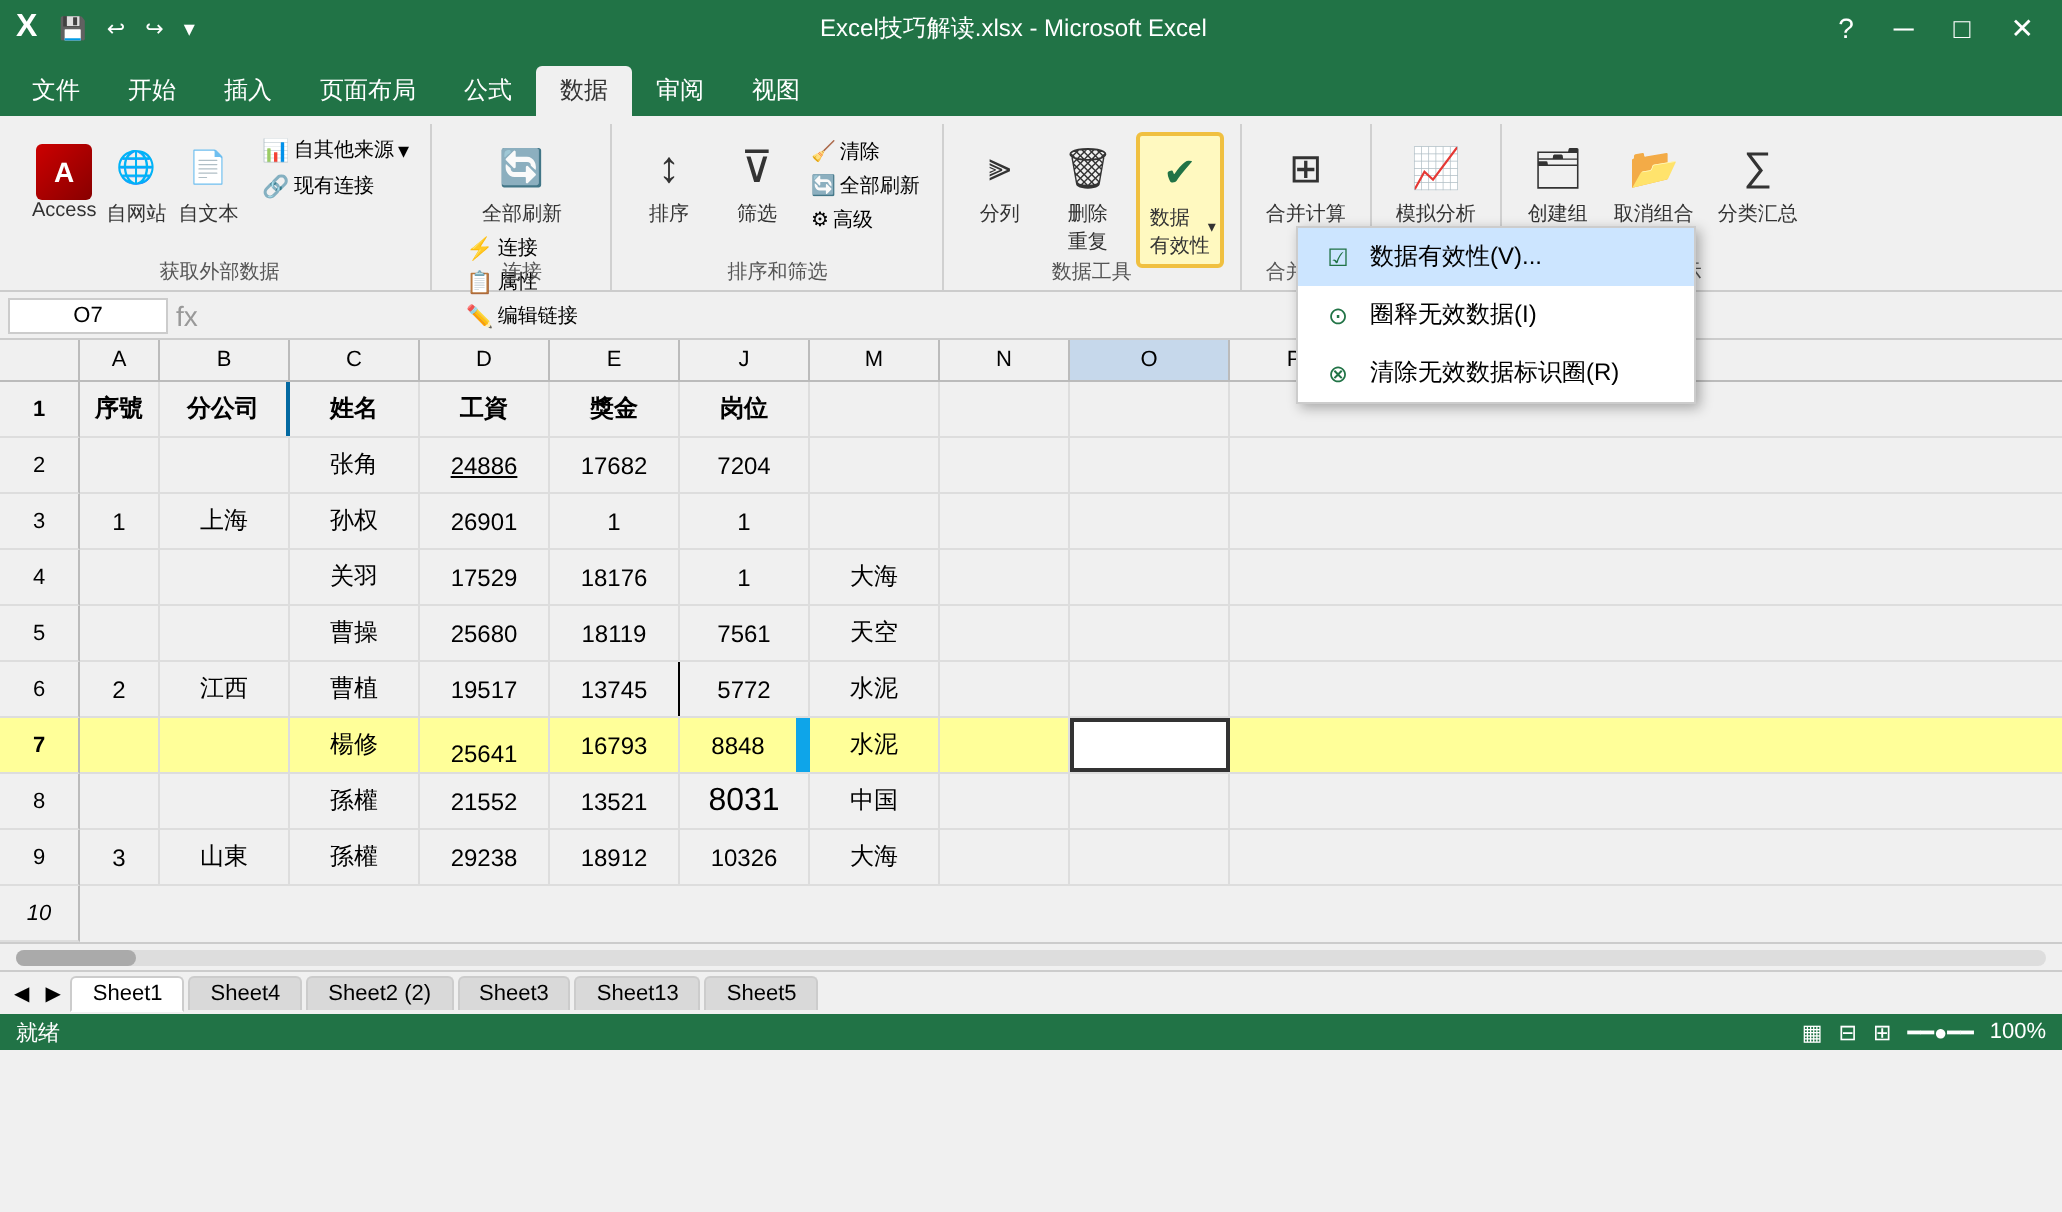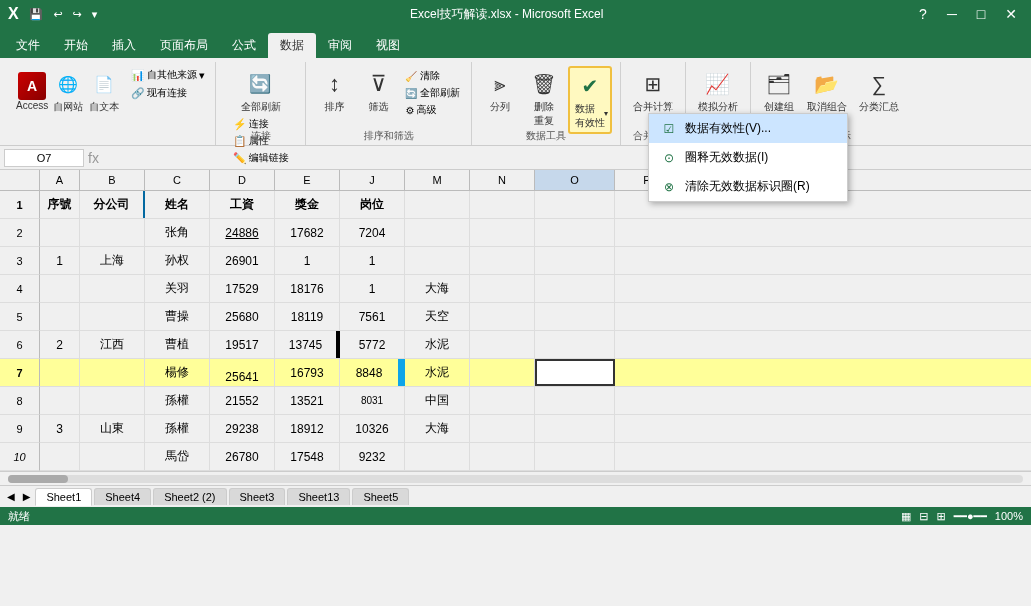--- a/index.html
+++ b/index.html
@@ -106,20 +106,21 @@
           <span>📊</span>
           <span style="font-size:10px;">自其他来源</span>
           <span>▾</span>
         </div>
         <div class="ribbon-btn-row">
           <span>🔗</span>
           <span style="font-size:10px;">现有连接</span>
         </div>
       </div>
     </div>
+    <span class="ribbon-group-label">获取外部数据</span>
   </div>
 
   <div class="ribbon-group" style="min-width:90px;">
     <div class="ribbon-group-content">
       <div style="display:flex; flex-direction:column; align-items:center; margin-bottom:14px;">
         <div class="ribbon-btn">
           <div class="ribbon-icon">🔄</div>
           <span style="font-size:10px;">全部刷新</span>
         </div>
         <div style="display:flex; flex-direction:column; gap:1px;">
@@ -353,21 +354,21 @@
         <div style="width:65px; border-right:1px solid #ddd; padding:0 4px;"></div>
         <div style="width:80px; border-right:1px solid #ddd; padding:0 4px;"></div>
         <div style="flex:1;"></div>
       </div>
 
       <div style="display:flex; height:28px; border-bottom:1px solid #ddd;">
         <div style="width:40px; border-right:1px solid #ddd; padding:0 4px; display:flex; align-items:center; justify-content:center; font-size:12px;">2</div>
         <div style="width:65px; border-right:1px solid #ddd; padding:0 4px; display:flex; align-items:center; justify-content:center; font-size:12px;">江西</div>
         <div style="width:65px; border-right:1px solid #ddd; padding:0 4px; display:flex; align-items:center; justify-content:center; font-size:12px;">曹植</div>
         <div style="width:65px; border-right:1px solid #ddd; padding:0 4px; display:flex; align-items:center; justify-content:center; font-size:12px;">19517</div>
-        <div style="width:65px; border-right:4px solid #000000; padding:0 4px; display:flex; align-items:center; justify-content:center; font-size:12px;">13745</div>
+        <div style="width:65px; border-right:1px solid #000000; padding:0 4px; display:flex; align-items:center; justify-content:center; font-size:12px;">13745</div>
         <div style="width:65px; border-right:1px solid #ddd; padding:0 4px; display:flex; align-items:center; justify-content:center; font-size:12px;">5772</div>
         <div style="width:65px; border-right:1px solid #ddd; padding:0 4px; display:flex; align-items:center; justify-content:center; font-size:12px;">水泥</div>
         <div style="width:65px; border-right:1px solid #ddd; padding:0 4px;"></div>
         <div style="width:80px; border-right:1px solid #ddd; padding:0 4px;"></div>
         <div style="flex:1;"></div>
       </div>
 
       <div style="display:flex; height:28px; border-bottom:1px solid #ddd; background:#ffff99;">
         <div style="width:40px; border-right:1px solid #ddd; padding:0 4px; display:flex; align-items:center; justify-content:center; font-size:12px;"></div>
         <div style="width:65px; border-right:1px solid #ddd; padding:0 4px; display:flex; align-items:center; justify-content:center; font-size:12px;"></div>
@@ -380,52 +381,40 @@
         <div style="width:80px; border-right:2px solid #333; border-left: 2px solid #333; border-top: 2px solid #333; border-bottom: 2px solid #333; padding:0 4px; background: white;"></div>
         <div style="flex:1;"></div>
       </div>
 
       <div style="display:flex; height:28px; border-bottom:1px solid #ddd;">
         <div style="width:40px; border-right:1px solid #ddd; padding:0 4px; display:flex; align-items:center; justify-content:center; font-size:12px;"></div>
         <div style="width:65px; border-right:1px solid #ddd; padding:0 4px; display:flex; align-items:center; justify-content:center; font-size:12px;"></div>
         <div style="width:65px; border-right:1px solid #ddd; padding:0 4px; display:flex; align-items:center; justify-content:center; font-size:12px;">孫權</div>
         <div style="width:65px; border-right:1px solid #ddd; padding:0 4px; display:flex; align-items:center; justify-content:center; font-size:12px;">21552</div>
         <div style="width:65px; border-right:1px solid #ddd; padding:0 4px; display:flex; align-items:center; justify-content:center; font-size:12px;">13521</div>
-        <div style="width:65px; border-right:1px solid #ddd; padding:0 4px; display:flex; align-items:center; justify-content:center; font-size:10px;">8031</div>
+        <div style="width:65px; border-right:1px solid #ddd; padding:0 4px; display:flex; align-items:center; justify-content:center; font-size:16px;">8031</div>
         <div style="width:65px; border-right:1px solid #ddd; padding:0 4px; display:flex; align-items:center; justify-content:center; font-size:12px;">中国</div>
         <div style="width:65px; border-right:1px solid #ddd; padding:0 4px;"></div>
         <div style="width:80px; border-right:1px solid #ddd; padding:0 4px;"></div>
         <div style="flex:1;"></div>
       </div>
 
       <div style="display:flex; height:28px; border-bottom:1px solid #ddd;">
         <div style="width:40px; border-right:1px solid #ddd; padding:0 4px; display:flex; align-items:center; justify-content:center; font-size:12px;">3</div>
         <div style="width:65px; border-right:1px solid #ddd; padding:0 4px; display:flex; align-items:center; justify-content:center; font-size:12px;">山東</div>
         <div style="width:65px; border-right:1px solid #ddd; padding:0 4px; display:flex; align-items:center; justify-content:center; font-size:12px;">孫權</div>
         <div style="width:65px; border-right:1px solid #ddd; padding:0 4px; display:flex; align-items:center; justify-content:center; font-size:12px;">29238</div>
         <div style="width:65px; border-right:1px solid #ddd; padding:0 4px; display:flex; align-items:center; justify-content:center; font-size:12px;">18912</div>
         <div style="width:65px; border-right:1px solid #ddd; padding:0 4px; display:flex; align-items:center; justify-content:center; font-size:12px;">10326</div>
         <div style="width:65px; border-right:1px solid #ddd; padding:0 4px; display:flex; align-items:center; justify-content:center; font-size:12px;">大海</div>
         <div style="width:65px; border-right:1px solid #ddd; padding:0 4px;"></div>
         <div style="width:80px; border-right:1px solid #ddd; padding:0 4px;"></div>
         <div style="flex:1;"></div>
       </div>
 
-      <div style="display:flex; height:28px; border-bottom:1px solid #ddd;">
-        <div style="width:40px; border-right:1px solid #ddd; padding:0 4px; display:flex; align-items:center; justify-content:center; font-size:12px;"></div>
-        <div style="width:65px; border-right:1px solid #ddd; padding:0 4px; display:flex; align-items:center; justify-content:center; font-size:12px;"></div>
-        <div style="width:65px; border-right:1px solid #ddd; padding:0 4px; display:flex; align-items:center; justify-content:center; font-size:12px;">馬岱</div>
-        <div style="width:65px; border-right:1px solid #ddd; padding:0 4px; display:flex; align-items:center; justify-content:center; font-size:12px;">26780</div>
-        <div style="width:65px; border-right:1px solid #ddd; padding:0 4px; display:flex; align-items:center; justify-content:center; font-size:12px;">17548</div>
-        <div style="width:65px; border-right:1px solid #ddd; padding:0 4px; display:flex; align-items:center; justify-content:center; font-size:12px;">9232</div>
-        <div style="width:65px; border-right:1px solid #ddd; padding:0 4px;"></div>
-        <div style="width:65px; border-right:1px solid #ddd; padding:0 4px;"></div>
-        <div style="width:80px; border-right:1px solid #ddd; padding:0 4px;"></div>
-        <div style="flex:1;"></div>
-      </div>
     </div>
   </div>
 </div>
 
 <div style="height:14px; background:#f0f0f0; border-top:1px solid #ccc; display:flex; align-items:center;">
   <div style="flex:1; height:8px; background:#ddd; border-radius:4px; margin:0 8px;">
     <div style="width:60px; height:8px; background:#aaa; border-radius:4px;"></div>
   </div>
 </div>
 

